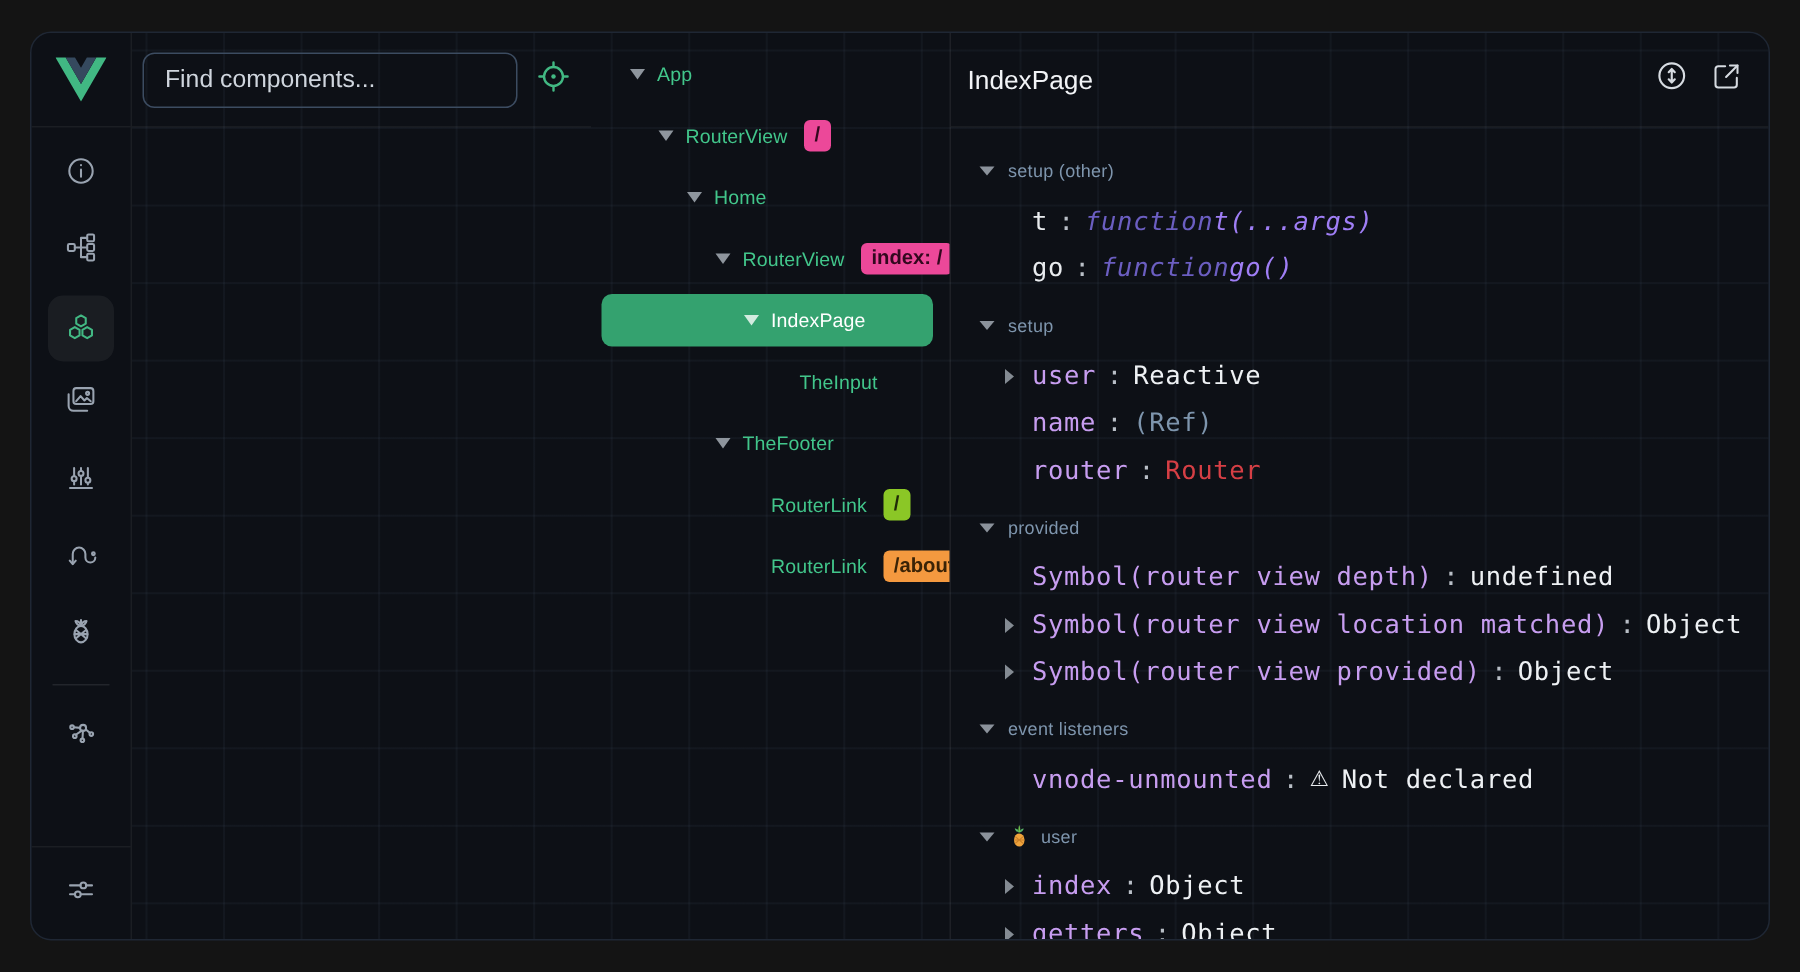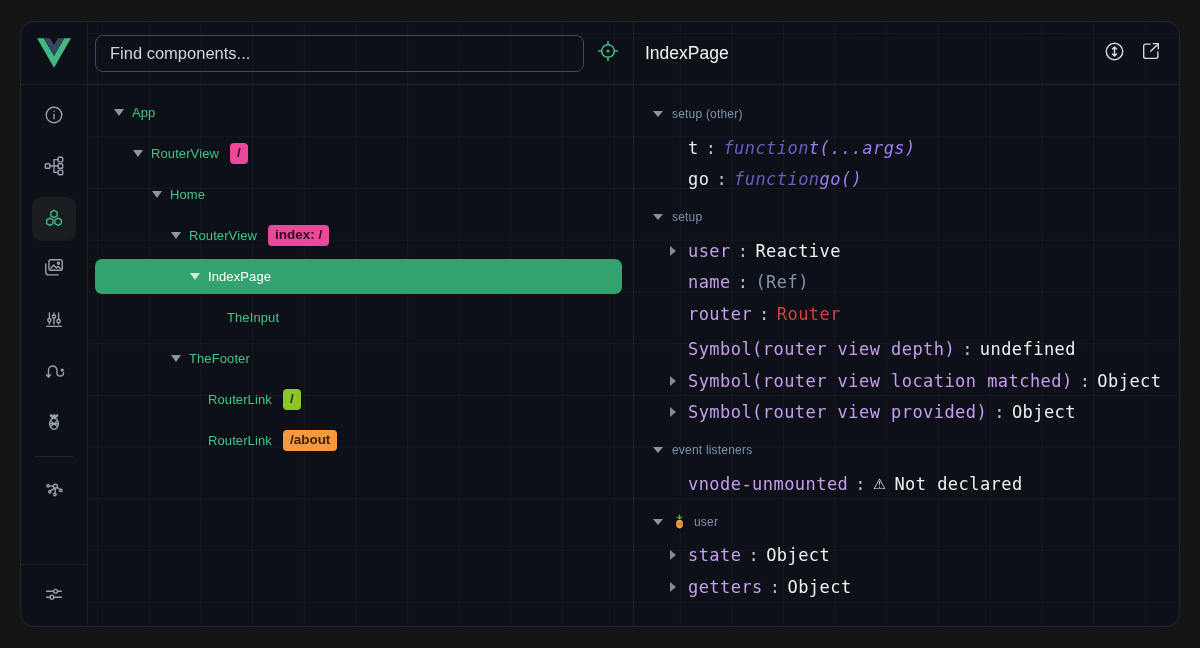--- a/index.html
+++ b/index.html
@@ -20,21 +20,21 @@
   .nav-btn.active .pill{width:44px;height:44px;border-radius:10px;background:rgba(255,255,255,0.055);
     display:flex;align-items:center;justify-content:center;}
   .nav-btn.active svg{stroke:#42b883;}
   .nav-divider{width:38px;border-top:1px solid rgba(255,255,255,0.09);margin:8px 0;}
   .settings-cell{margin-top:auto;width:100%;height:62px;border-top:1px solid rgba(255,255,255,0.06);
     display:flex;align-items:center;justify-content:center;cursor:pointer;}
   .settings-cell svg{stroke:#99a3b0;fill:none;stroke-width:1.5;stroke-linecap:round;}
 
   
   .col-left{width:546px;flex:0 0 546px;border-right:1px solid rgba(255,255,255,0.07);
-    display:flex;flex-direction:column;
+    display:flex;
     background-image:linear-gradient(rgba(130,155,195,0.055) 1px,transparent 1px),
       linear-gradient(90deg,rgba(130,155,195,0.055) 1px,transparent 1px);
     background-size:51.7px 51.7px;background-position:9px 11px;justify-content:space-between;}
   .col-right{flex:1;display:flex;flex-direction:column;min-width:0;
     background-image:linear-gradient(rgba(130,155,195,0.055) 1px,transparent 1px),
       linear-gradient(90deg,rgba(130,155,195,0.055) 1px,transparent 1px);
     background-size:51.7px 51.7px;background-position:-6px 11px;}
   .cell-top{height:63px;flex:0 0 63px;display:flex;align-items:center;
     border-bottom:1px solid rgba(255,255,255,0.05);}
 
@@ -348,20 +348,26 @@
         </div>
         <div class="e-row">
           <span class="e-arrow"></span>
           <span class="k-purple">router</span>
           <span class="e-sep">:</span>
           <span class="v-red">Router</span>
         </div>
       </div>
 
       <div class="sec">
+        <div class="sec-head">
+          <span class="s-caret">
+              <i></i>
+            </span>
+          <span class="s-label">provided</span>
+        </div>
         <div class="e-row">
           <span class="e-arrow"></span>
           <span class="k-purple">Symbol(router view depth)</span>
           <span class="e-sep">:</span>
           <span class="v-white">undefined</span>
         </div>
         <div class="e-row">
           <span class="e-arrow">
               <i></i>
             </span>
@@ -408,21 +414,21 @@
               <ellipse cx="12" cy="17" rx="5.6" ry="7" fill="#efa33c"></ellipse>
               <path d="M7.8 13.5l8.4 7M16.2 13.5l-8.4 7M6.5 17h11" stroke="#c87f28" stroke-width="1.1" fill="none"></path>
             </svg>
           </span>
           <span class="s-label">user</span>
         </div>
         <div class="e-row">
           <span class="e-arrow">
               <i></i>
             </span>
-          <span class="k-purple">state</span>
+          <span class="k-purple">index</span>
           <span class="e-sep">:</span>
           <span class="v-white">Object</span>
         </div>
         <div class="e-row">
           <span class="e-arrow">
               <i></i>
             </span>
           <span class="k-purple">getters</span>
           <span class="e-sep">:</span>
           <span class="v-white">Object</span>

